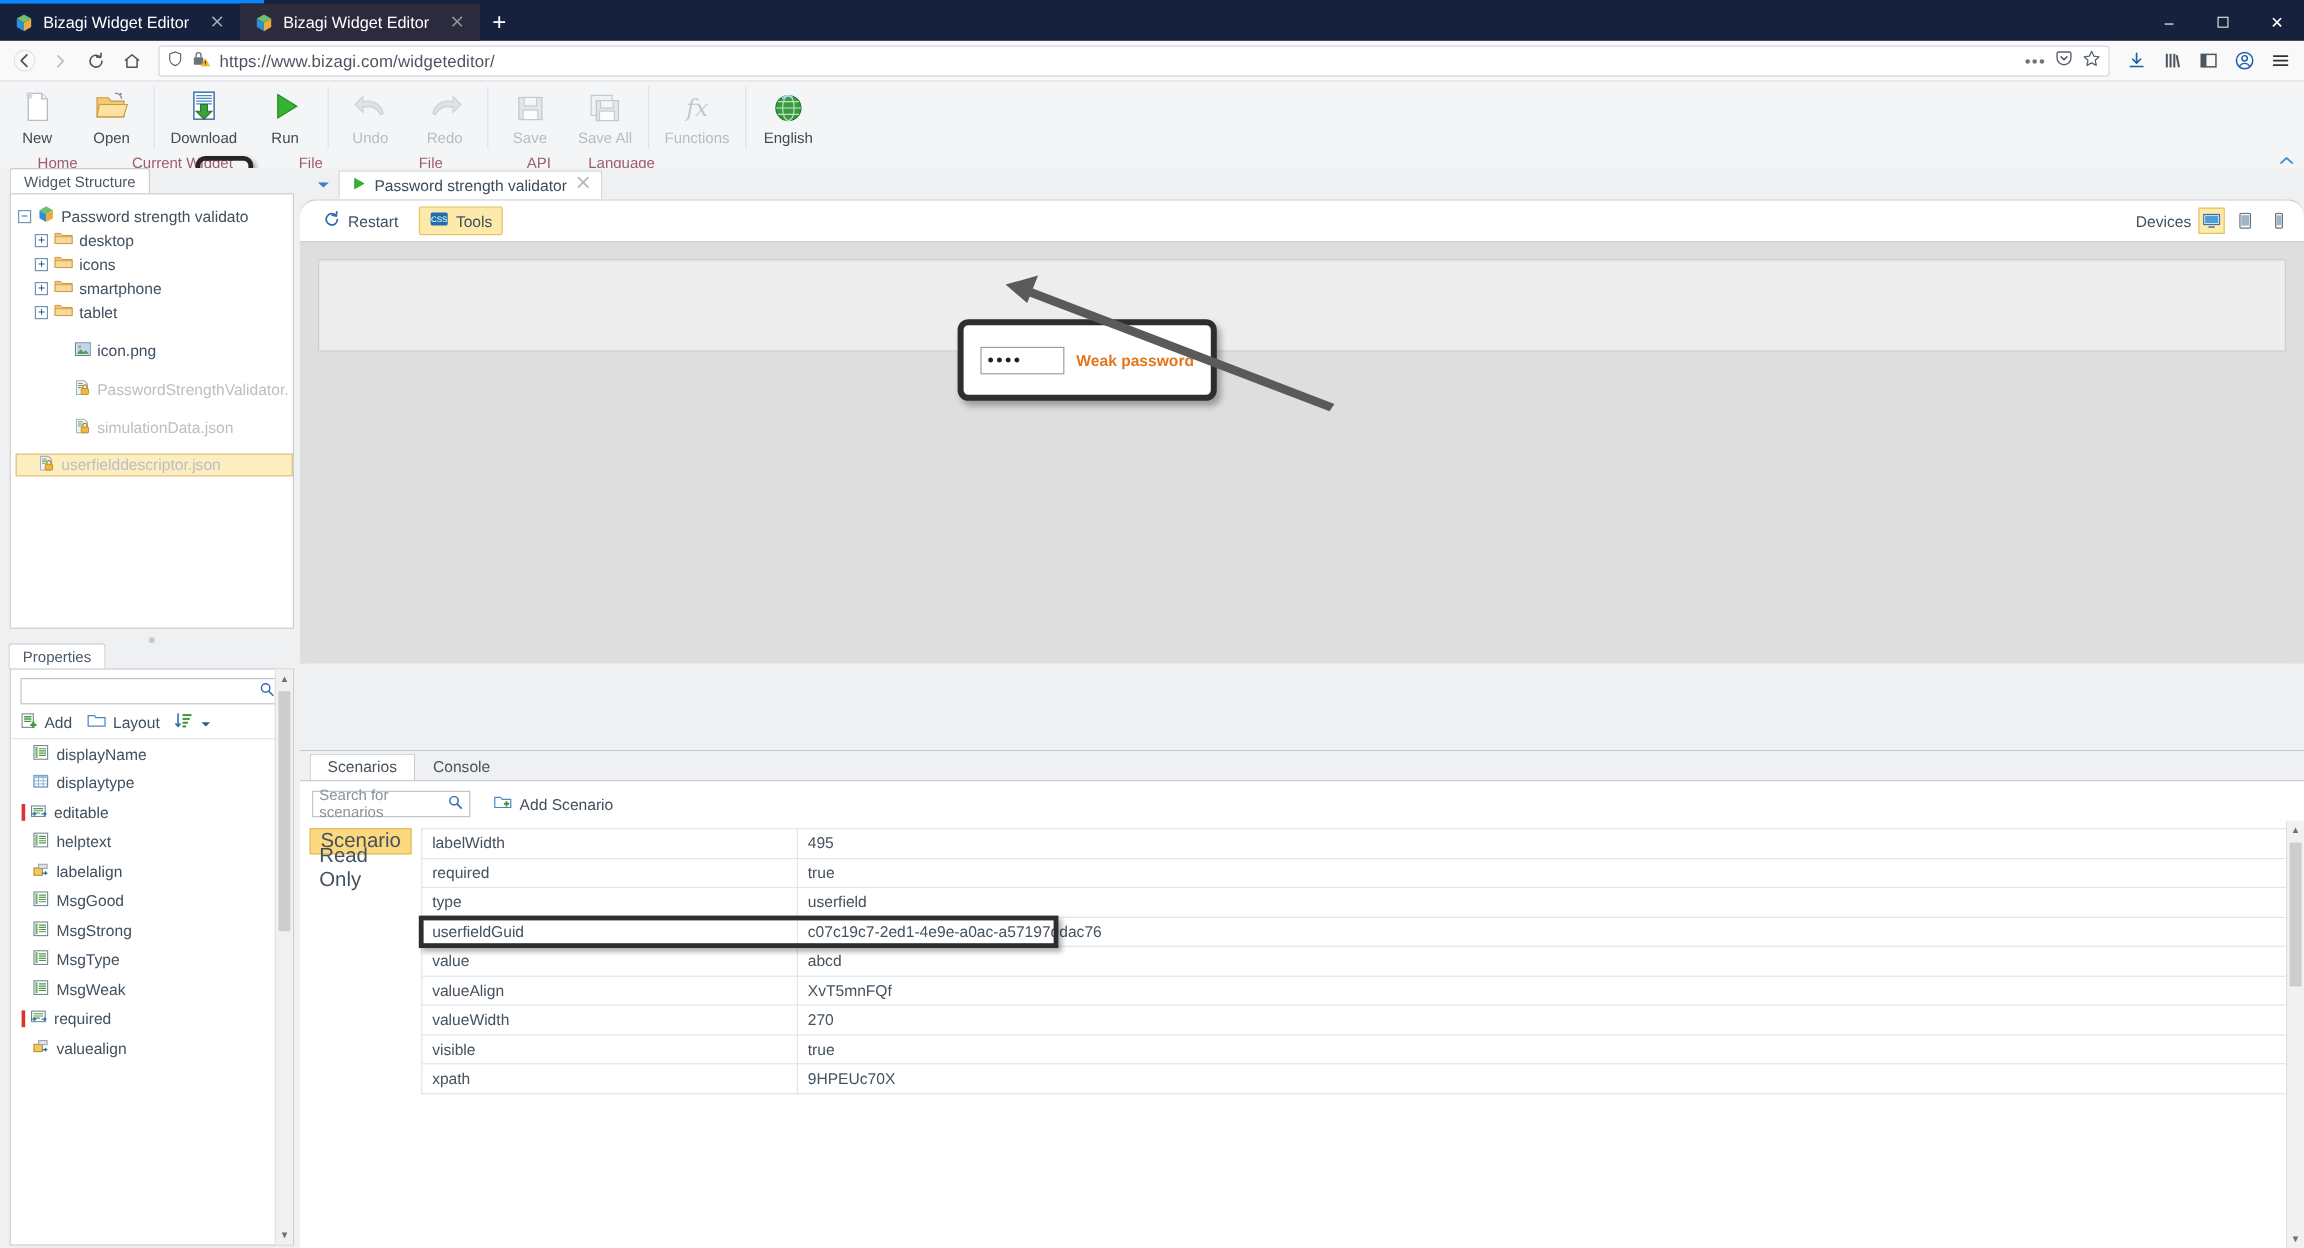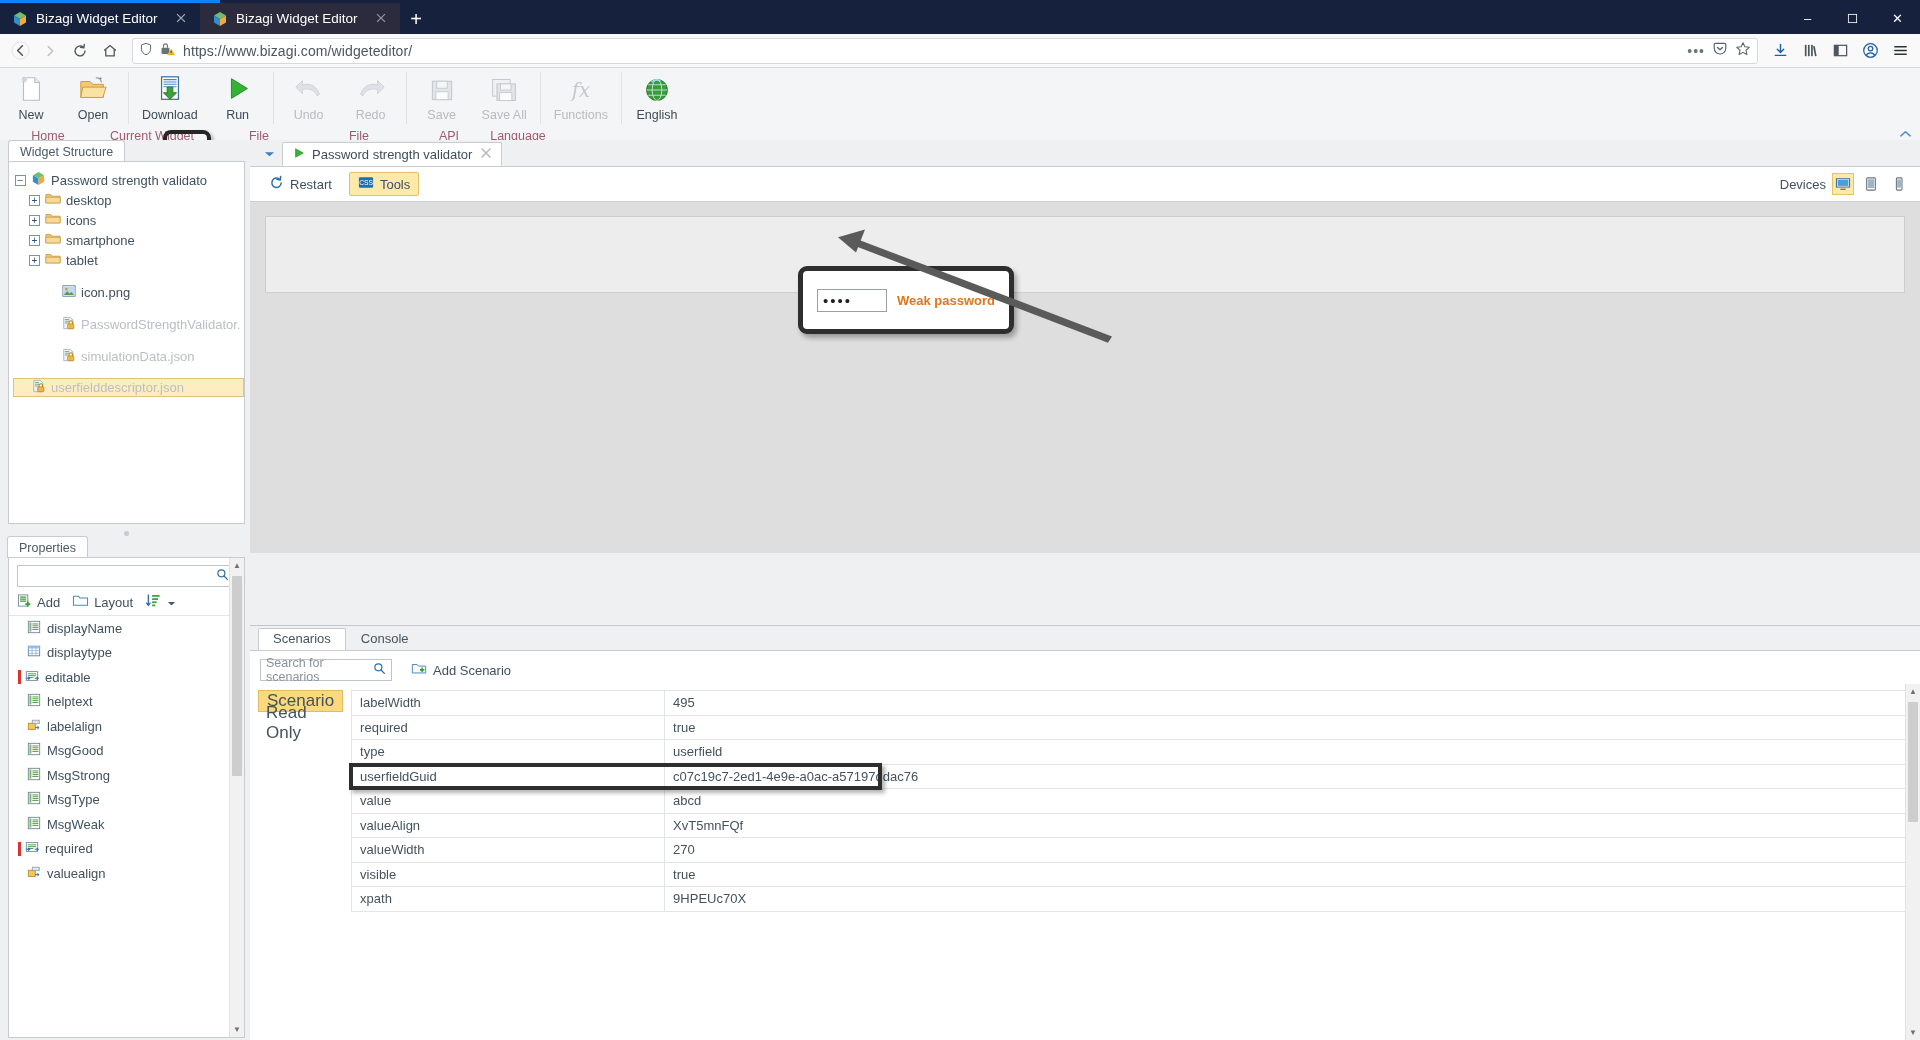--- a/index.html
+++ b/index.html
@@ -144,21 +144,21 @@
 
   .doc-tabbar { height:26px; display:flex; align-items:flex-end; padding-left:6px; background:#eef0f2;}
   .doc-caret { width:26px;height:24px;display:flex;align-items:center;justify-content:center;color:#3e7fc1;font-size:9px;}
   .doc-tab {
     height:24px; background:#ffffff; border:1px solid #c8ccd0; border-bottom:1px solid #ffffff;
     display:flex;align-items:center;gap:7px;padding:0 8px 0 10px;border-radius:2px 2px 0 0;
     font-size:13px;color:#3e4d5a;
   }
   .doc-tab .x { color:#b5babe; font-size:15px; }
 
-  .preview-wrap { position:absolute; left:0; top:26px; right:0; height:387px; background:#ffffff; border-top:1px solid #c8ccd0;}
+  .preview-wrap { position:absolute; left:0; top:26px; right:0; height:387px; background:#ffffff; border-top:1px solid #c8ccd0;border-radius:14px;}
   .prev-toolbar { height:30px; display:flex; align-items:center; gap:8px; padding:4px 10px 0; }
   .tb-btn { display:flex;align-items:center;gap:6px;font-size:13px;color:#41505e;padding:3px 8px;border:1px solid transparent;border-radius:2px;}
   .tb-btn.active { background:#fde9a9; border-color:#e4c268; }
   .devices { margin-left:auto; display:flex; align-items:center; gap:6px; font-size:13px; color:#41505e;}
   .dev-btn{width:22px;height:22px;border:1px solid transparent;display:flex;align-items:center;justify-content:center;}
   .dev-btn.active{background:#fde9a9;border-color:#e4c268;}
 
   .canvas {
     position:absolute; left:0; top:34px; right:0; bottom:0; background:#dedede;
     border-top:1px solid #cfcfcf;

